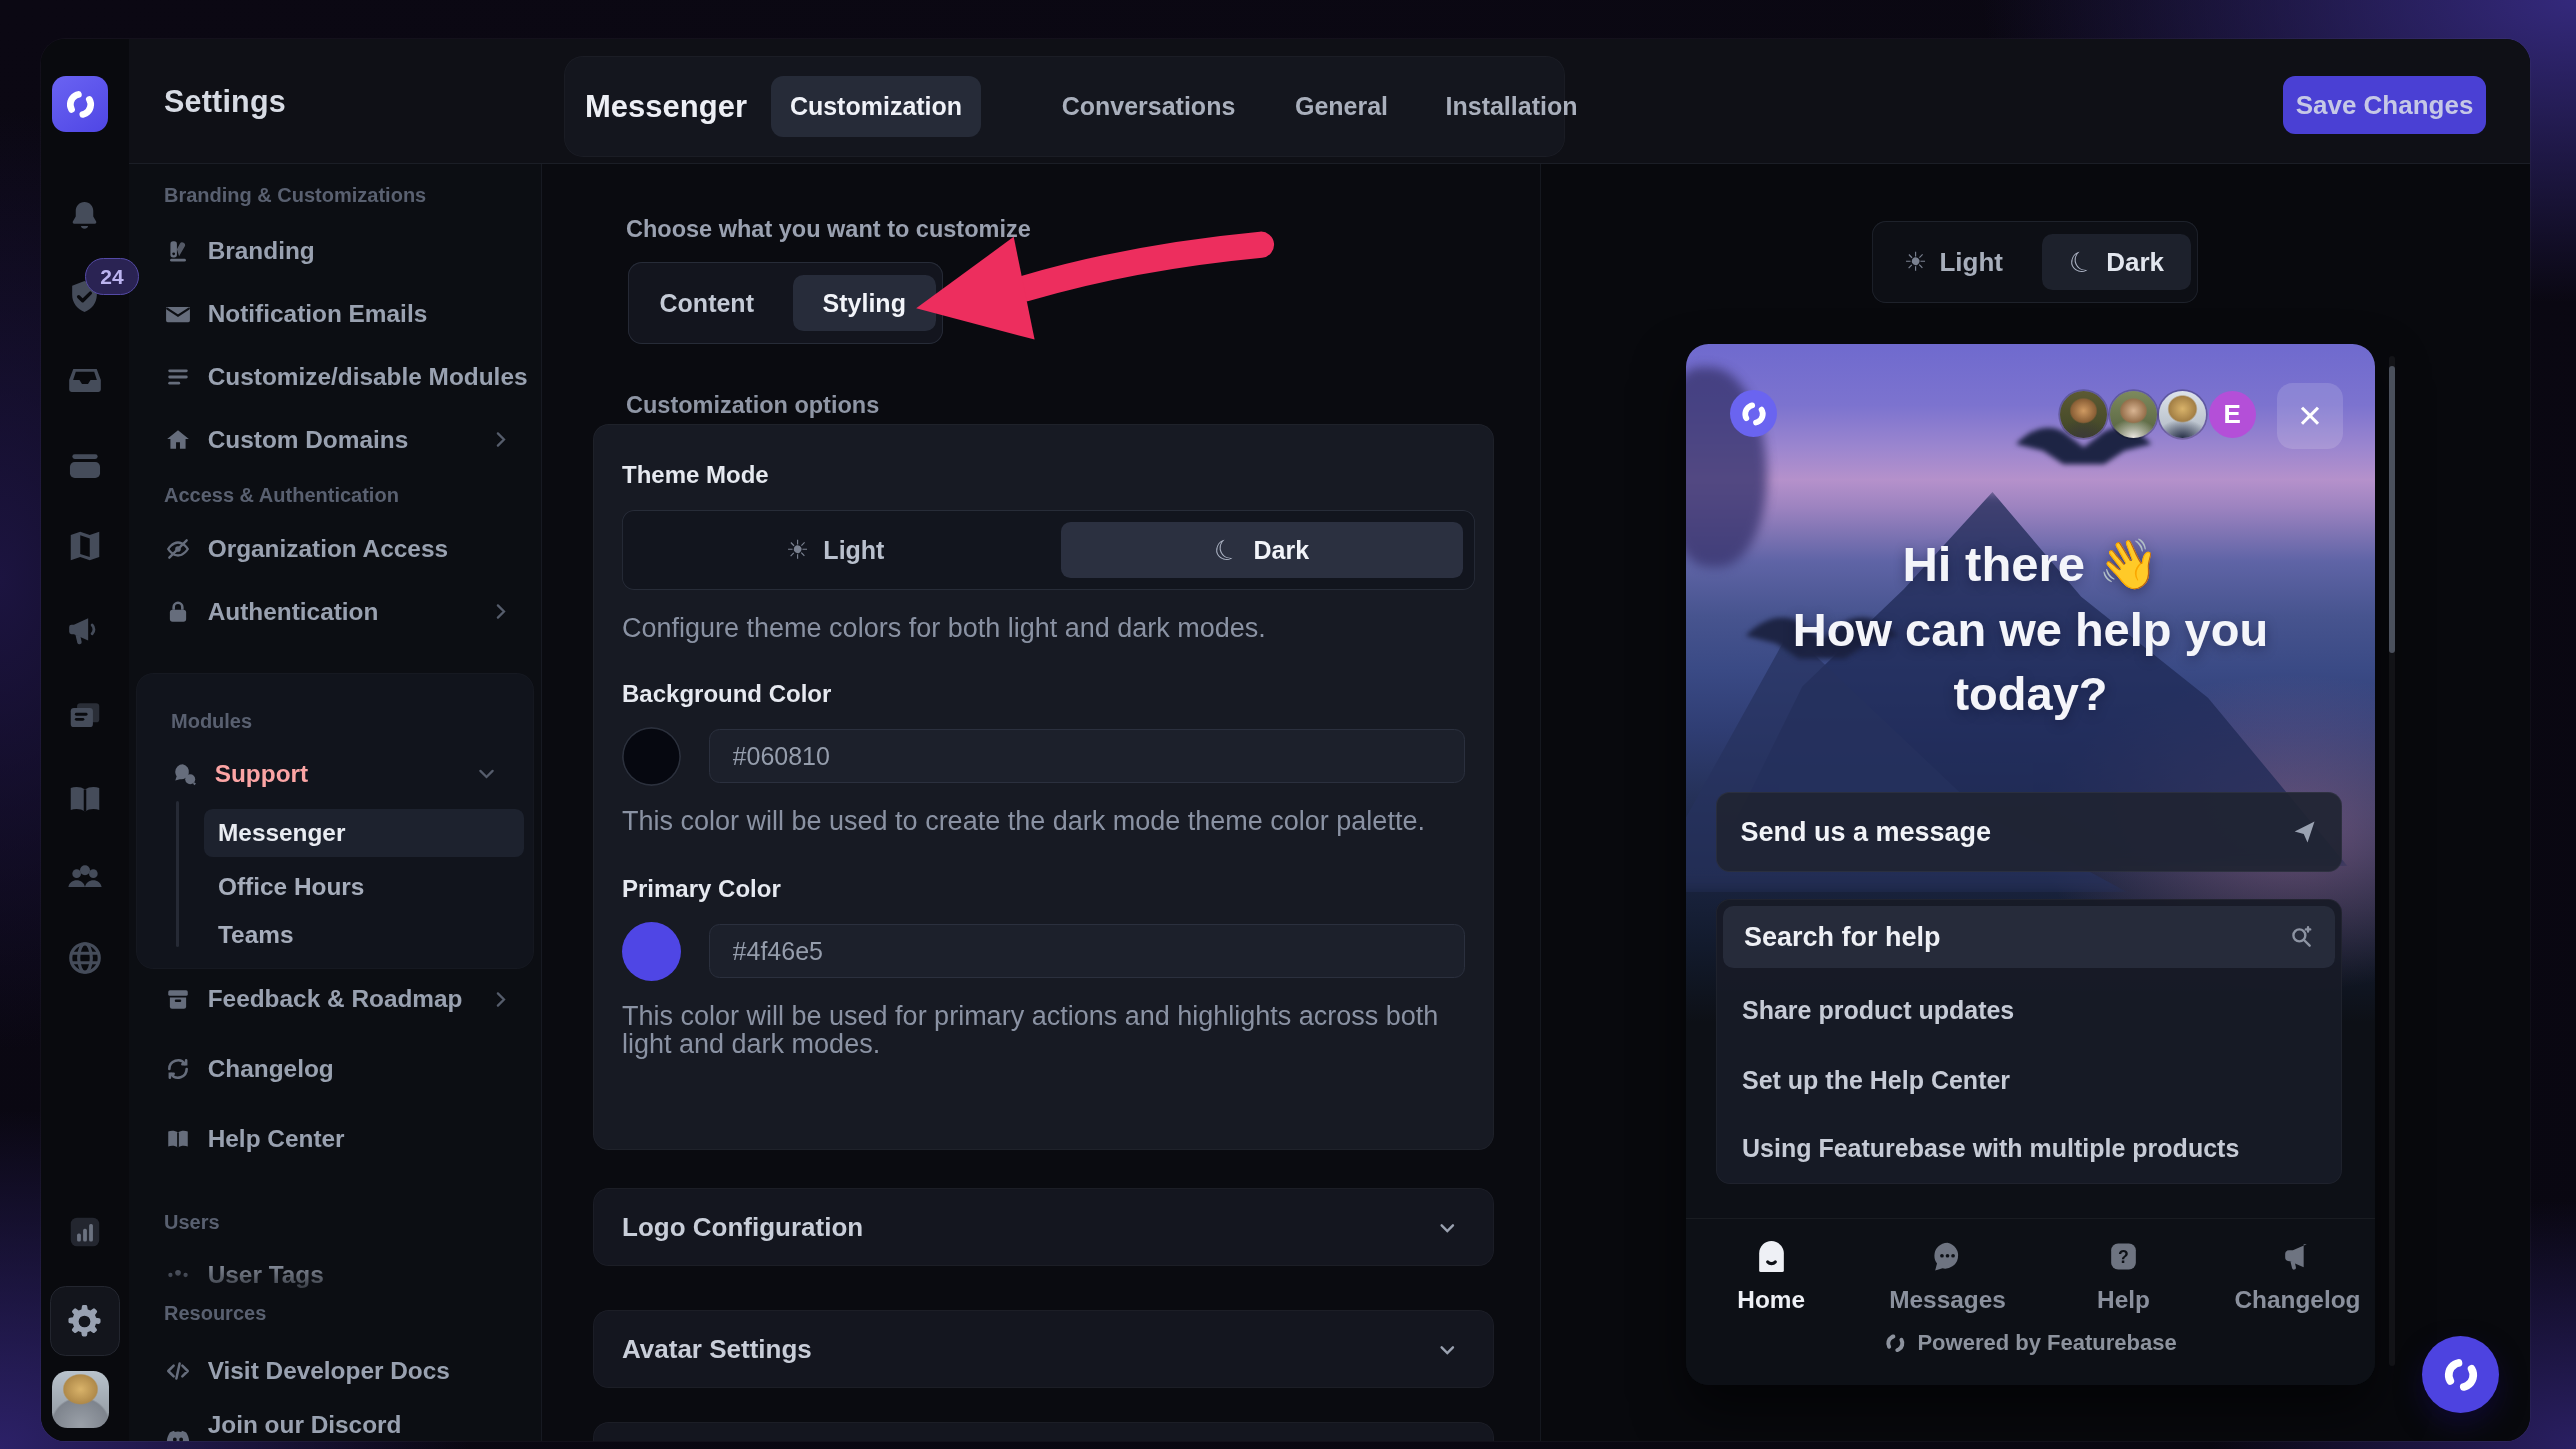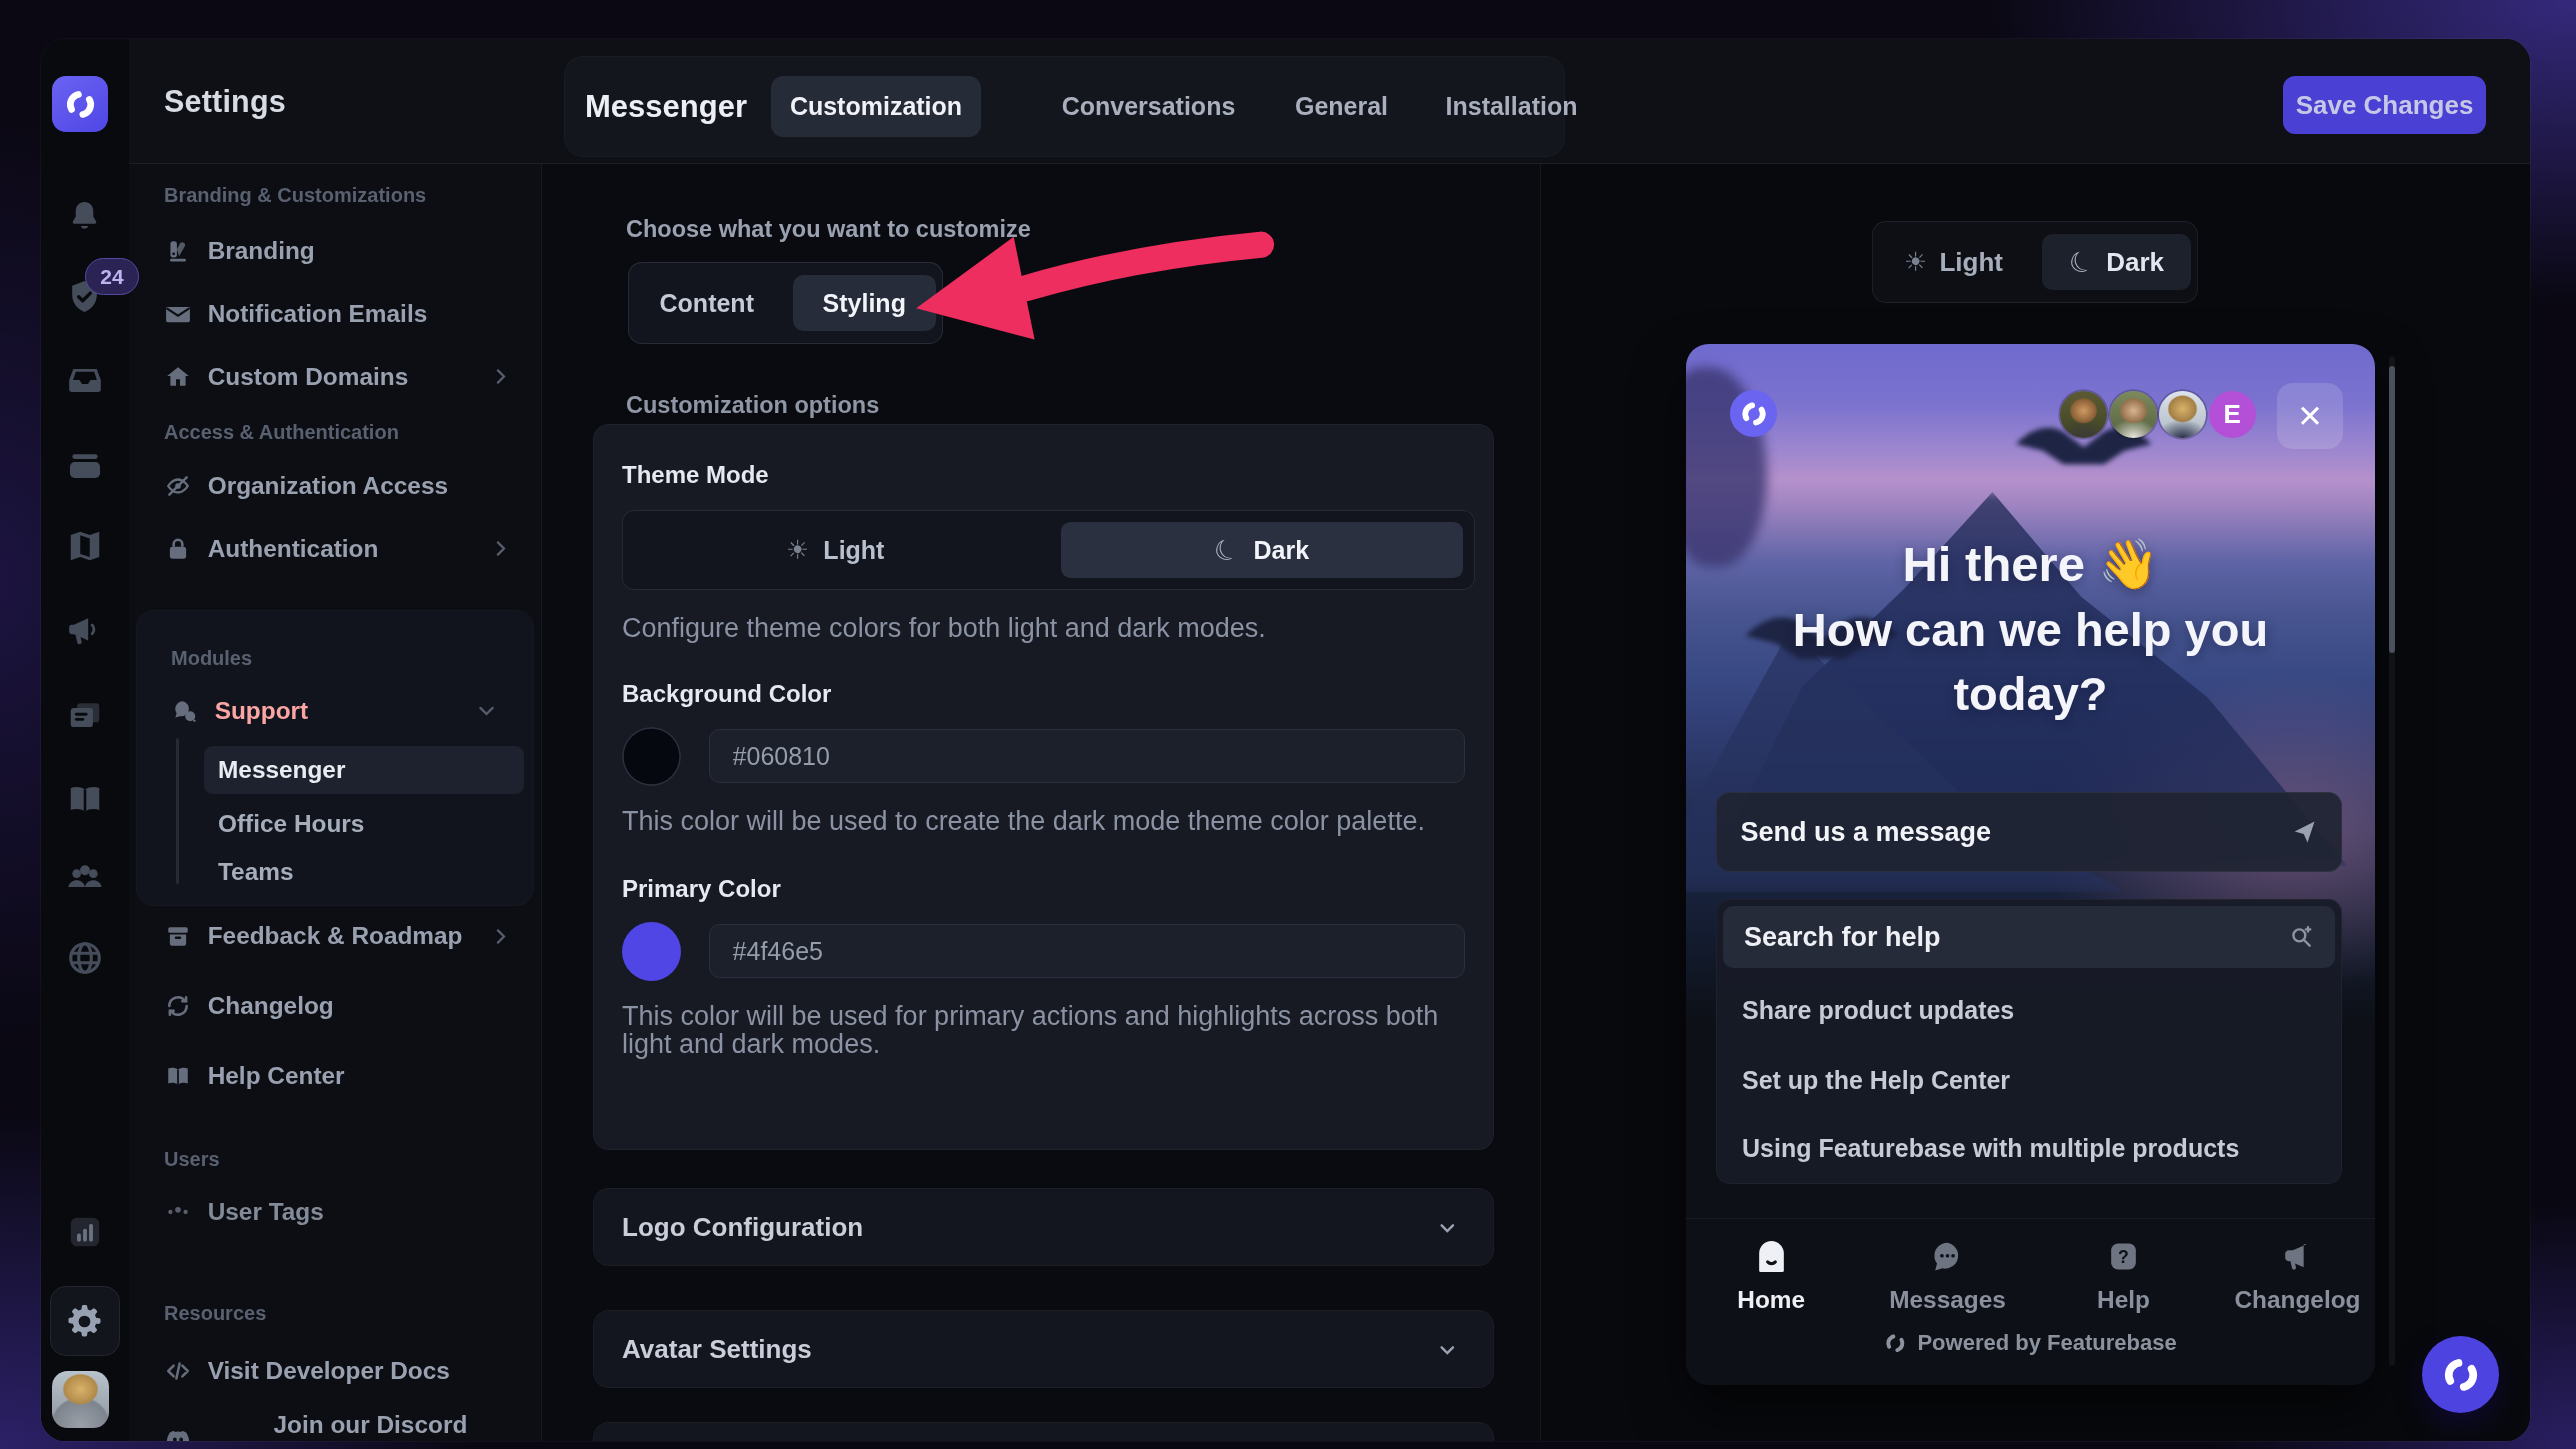--- a/index.html
+++ b/index.html
@@ -50,21 +50,21 @@
     border-radius:12.2px; border:none; color:#c6c8e6; font-size:26px; font-weight:bold;
     display:flex; align-items:center; justify-content:center; cursor:pointer; }
 
   
   .sidebar { position:absolute; left:88px; top:125px; width:413px; bottom:0; background:#0c0e13;
     border-right:0.9px solid #171a22; overflow:hidden; }
   .sec-label { margin:14px 0 0 35px; height:35px; display:flex; align-items:center;
     color:#596070; font-size:20px; font-weight:bold; }
   .srow { margin:7px 7px 0 7px; height:56px; display:flex; align-items:center; padding-left:28px;
     border-radius:10.5px; color:#99a1b0; font-size:24.4px; font-weight:600; cursor:pointer; }
-  .srow .lbl { margin-left:15.7px;text-align:center; }
+  .srow .lbl { margin-left:15.7px; }
   .srow .ic, .mrow .ic { width:28px; height:28px; color:#666d7c; display:flex; align-items:center; justify-content:center; flex:none; }
   .chev { margin-left:auto; margin-right:22.6px; color:#565d6c; display:flex; }
   .modcard { margin:33px 7px 0 7px; height:296px; background:#11141c; border-radius:17.4px;
     box-shadow:inset 0 0 0 0.9px rgba(255,255,255,0.025); padding:8px 14px; position:relative; }
   .modcard .sec-label { margin:25px 0 0 21px; height:31px; }
   .mrow { margin-top:12.2px; height:49px; display:flex; align-items:center; padding-left:21px;
     color:#fca5a5; font-size:24.4px; font-weight:600; cursor:pointer; }
   .mrow .lbl { margin-left:15.7px; }
   .treeline { position:absolute; left:40px; top:128px; width:2.6px; height:146px; background:#262a35; border-radius:1.7px; }
   .subrow { margin:0 0 0 54px; width:320px; height:48px; border-radius:8.7px; display:flex; align-items:center;
@@ -312,20 +312,30 @@
             <svg width="26" height="26" viewBox="0 0 24 24" fill="currentColor">
               <path d="M2 5.5h20a1 1 0 0 1 1 1V18a1.5 1.5 0 0 1-1.5 1.5h-19A1.5 1.5 0 0 1 1 18V6.5a1 1 0 0 1 1-1z"></path>
               <path d="M2 7l10 6.5L22 7" fill="none" stroke="#0c0e13" stroke-width="2" stroke-linecap="round"></path>
             </svg>
           </span>
         <span class="lbl">Notification Emails</span>
       </div>
       <div class="srow">
         <span class="ic">
             <svg width="26" height="26" viewBox="0 0 24 24" fill="currentColor">
+              <rect x="3" y="5" width="18" height="2.6" rx="1.3"></rect>
+              <rect x="3" y="10.7" width="18" height="2.6" rx="1.3"></rect>
+              <rect x="3" y="16.4" width="11" height="2.6" rx="1.3"></rect>
+            </svg>
+          </span>
+        <span class="lbl">Customize/disable Modules</span>
+      </div>
+      <div class="srow">
+        <span class="ic">
+            <svg width="26" height="26" viewBox="0 0 24 24" fill="currentColor">
               <path d="M12 3l10 8h-3v9h-5.2v-6h-3.6v6H5v-9H2l10-8z"></path>
             </svg>
           </span>
         <span class="lbl">Custom Domains</span>
         <span class="chev">
             <svg width="21" height="21" viewBox="0 0 24 24" fill="none" stroke="currentColor" stroke-width="2.6" stroke-linecap="round">
               <path d="M9 5l7 7-7 7"></path>
             </svg>
           </span>
       </div>

